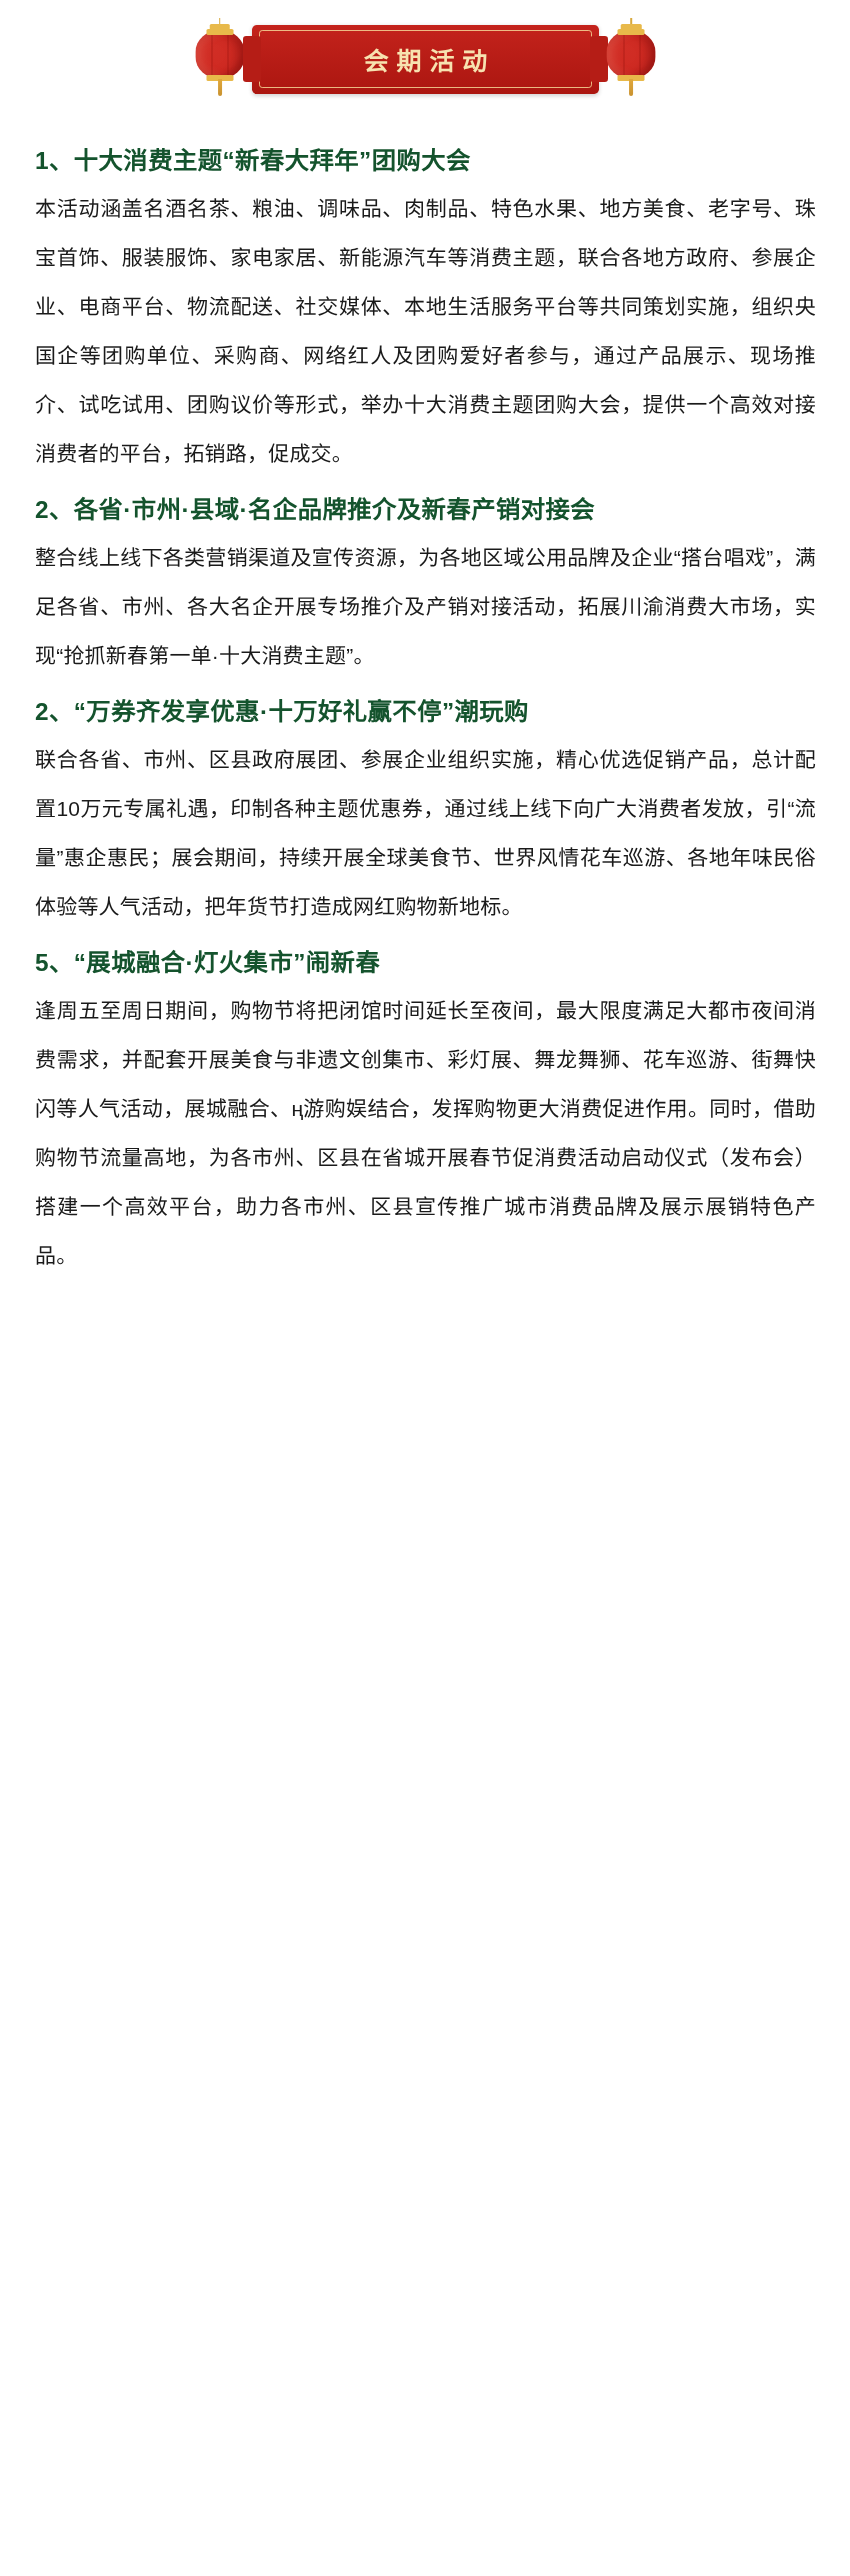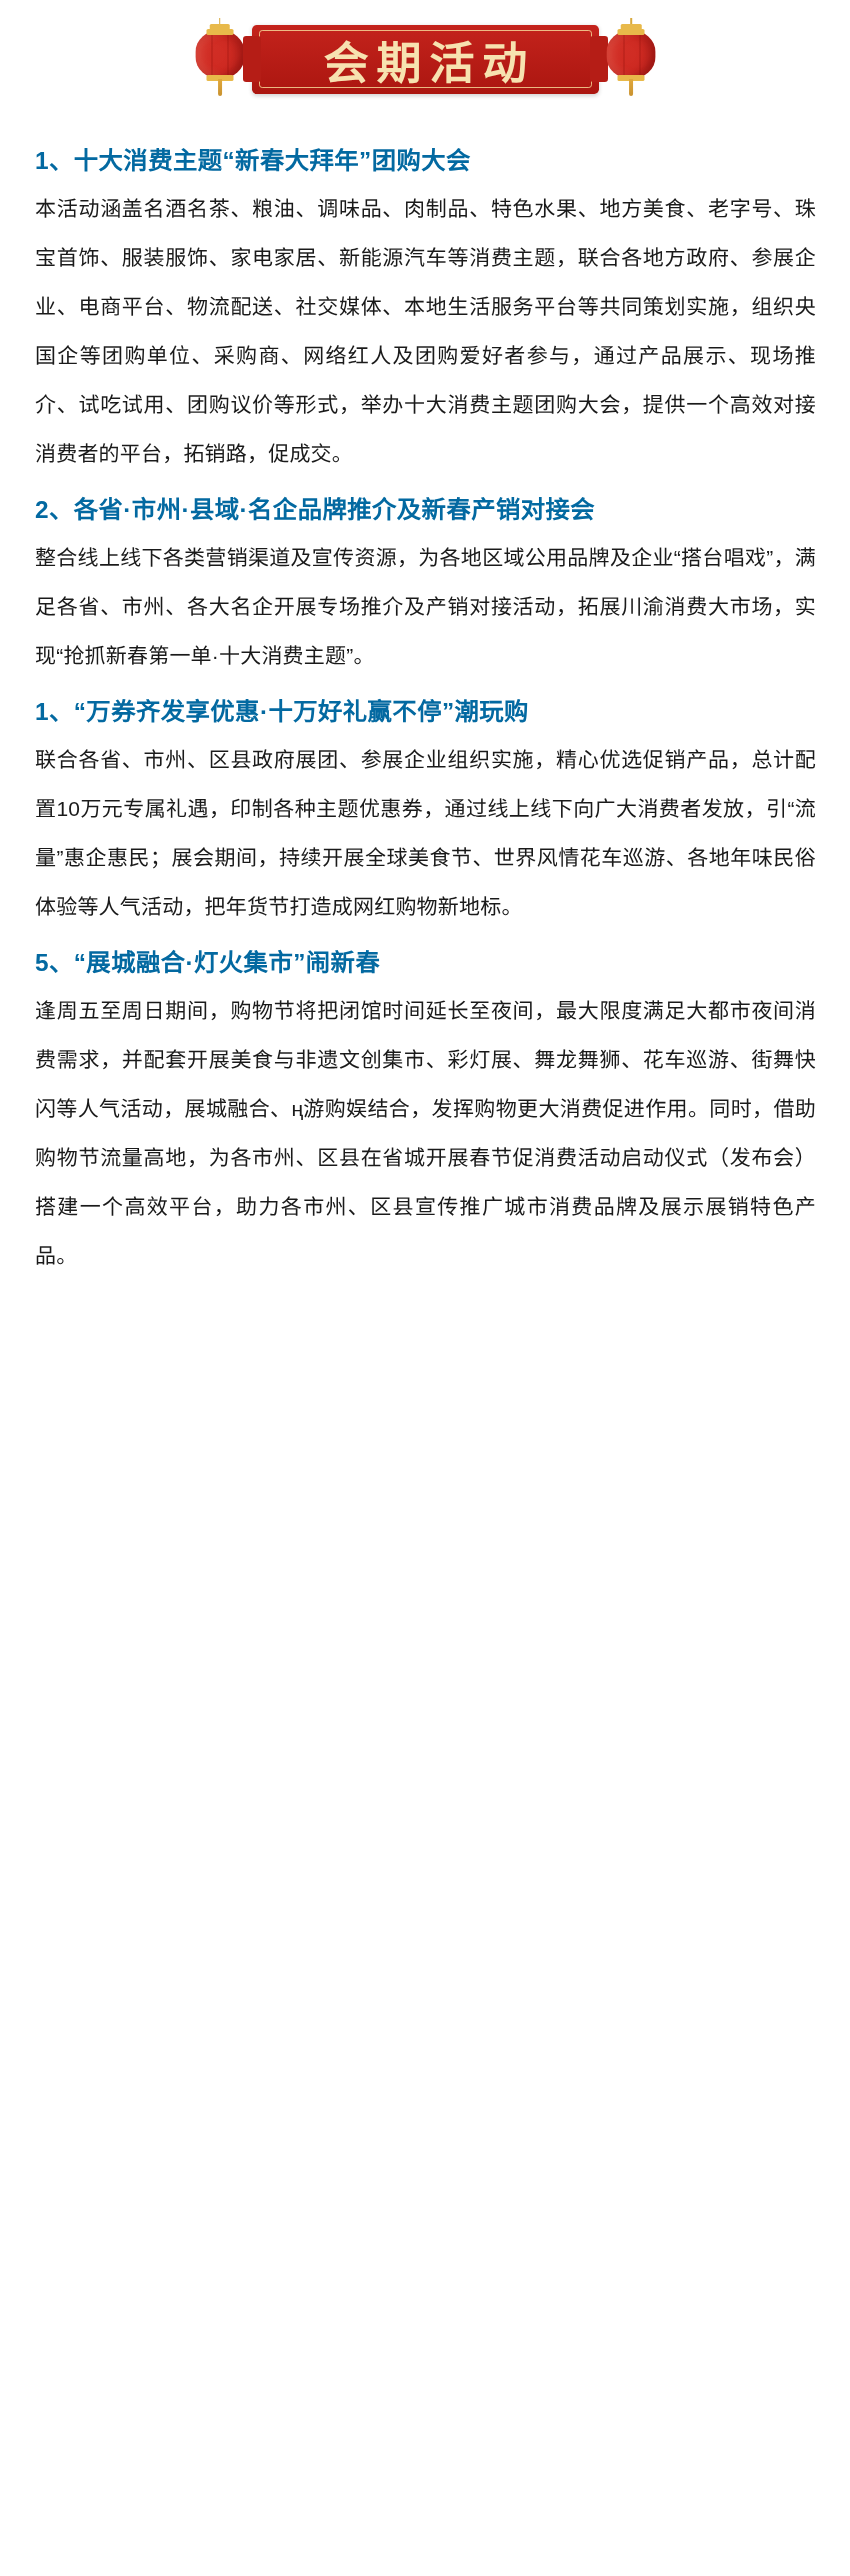--- a/index.html
+++ b/index.html
@@ -132,39 +132,39 @@
     width: 17.3px;
     height: 46px;
     background: #b51d16;
     border-radius: 3.2px;
   }
   .plaque-end.left  { left: -8.7px; }
   .plaque-end.right { right: -8.7px; }
   .banner-title {
     position: relative;
     color: #f7e2b0;
-    font-size: 45px;
+    font-size: 25px;
     font-weight: bold;
     letter-spacing: 7.9px;
     text-indent: 7.9px;
     white-space: nowrap;
   }
 
   
   .content {
     padding: 19px 35px 0 35px;
   }
   .section {
     margin-bottom: 3.2px;
   }
   .sec-title {
     font-size: 24.4px;
     line-height: 47px;
     font-weight: 700;
-    color: #0369a1;
+    color: #14532d;
     letter-spacing: 0.4px;
   }
   .sec-body {
     font-size: 21px;
     line-height: 49px;
     color: #1a1a1a;
     text-align: justify;
     text-justify: inter-ideograph;
     letter-spacing: 0.2px;
   }
@@ -209,21 +209,21 @@
       <div class="sec-body">本活动涵盖名酒名茶、粮油、调味品、肉制品、特色水果、地方美食、老字号、珠宝首饰、服装服饰、家电家居、新能源汽车等消费主题，联合各地方政府、参展企业、电商平台、物流配送、社交媒体、本地生活服务平台等共同策划实施，组织央国企等团购单位、采购商、网络红人及团购爱好者参与，通过产品展示、现场推介、试吃试用、团购议价等形式，举办十大消费主题团购大会，提供一个高效对接消费者的平台，拓销路，促成交。</div>
     </div>
 
     <div class="section">
       <div class="sec-title">2、各省·市州·县域·名企品牌推介及新春产销对接会</div>
       <div class="sec-body">整合线上线下各类营销渠道及宣传资源，为各地区域公用品牌及企业“搭台唱戏”，满足各省、市州、各大名企开展专场推介及产销对接活动，拓展川渝消费大市场，实现“抢抓新春第一单·十大消费主题”。</div>
     </div>
 
 
     <div class="section">
-      <div class="sec-title">1、“万券齐发享优惠·十万好礼赢不停”潮玩购</div>
+      <div class="sec-title">2、“万券齐发享优惠·十万好礼赢不停”潮玩购</div>
       <div class="sec-body">联合各省、市州、区县政府展团、参展企业组织实施，精心优选促销产品，总计配置10万元专属礼遇，印制各种主题优惠券，通过线上线下向广大消费者发放，引“流量”惠企惠民；展会期间，持续开展全球美食节、世界风情花车巡游、各地年味民俗体验等人气活动，把年货节打造成网红购物新地标。</div>
     </div>
 
     <div class="section">
       <div class="sec-title">5、“展城融合·灯火集市”闹新春</div>
       <div class="sec-body">逢周五至周日期间，购物节将把闭馆时间延长至夜间，最大限度满足大都市夜间消费需求，并配套开展美食与非遗文创集市、彩灯展、舞龙舞狮、花车巡游、街舞快闪等人气活动，展城融合、ң游购娱结合，发挥购物更大消费促进作用。同时，借助购物节流量高地，为各市州、区县在省城开展春节促消费活动启动仪式（发布会）搭建一个高效平台，助力各市州、区县宣传推广城市消费品牌及展示展销特色产品。</div>
     </div>
 
   </div>
 </div>

